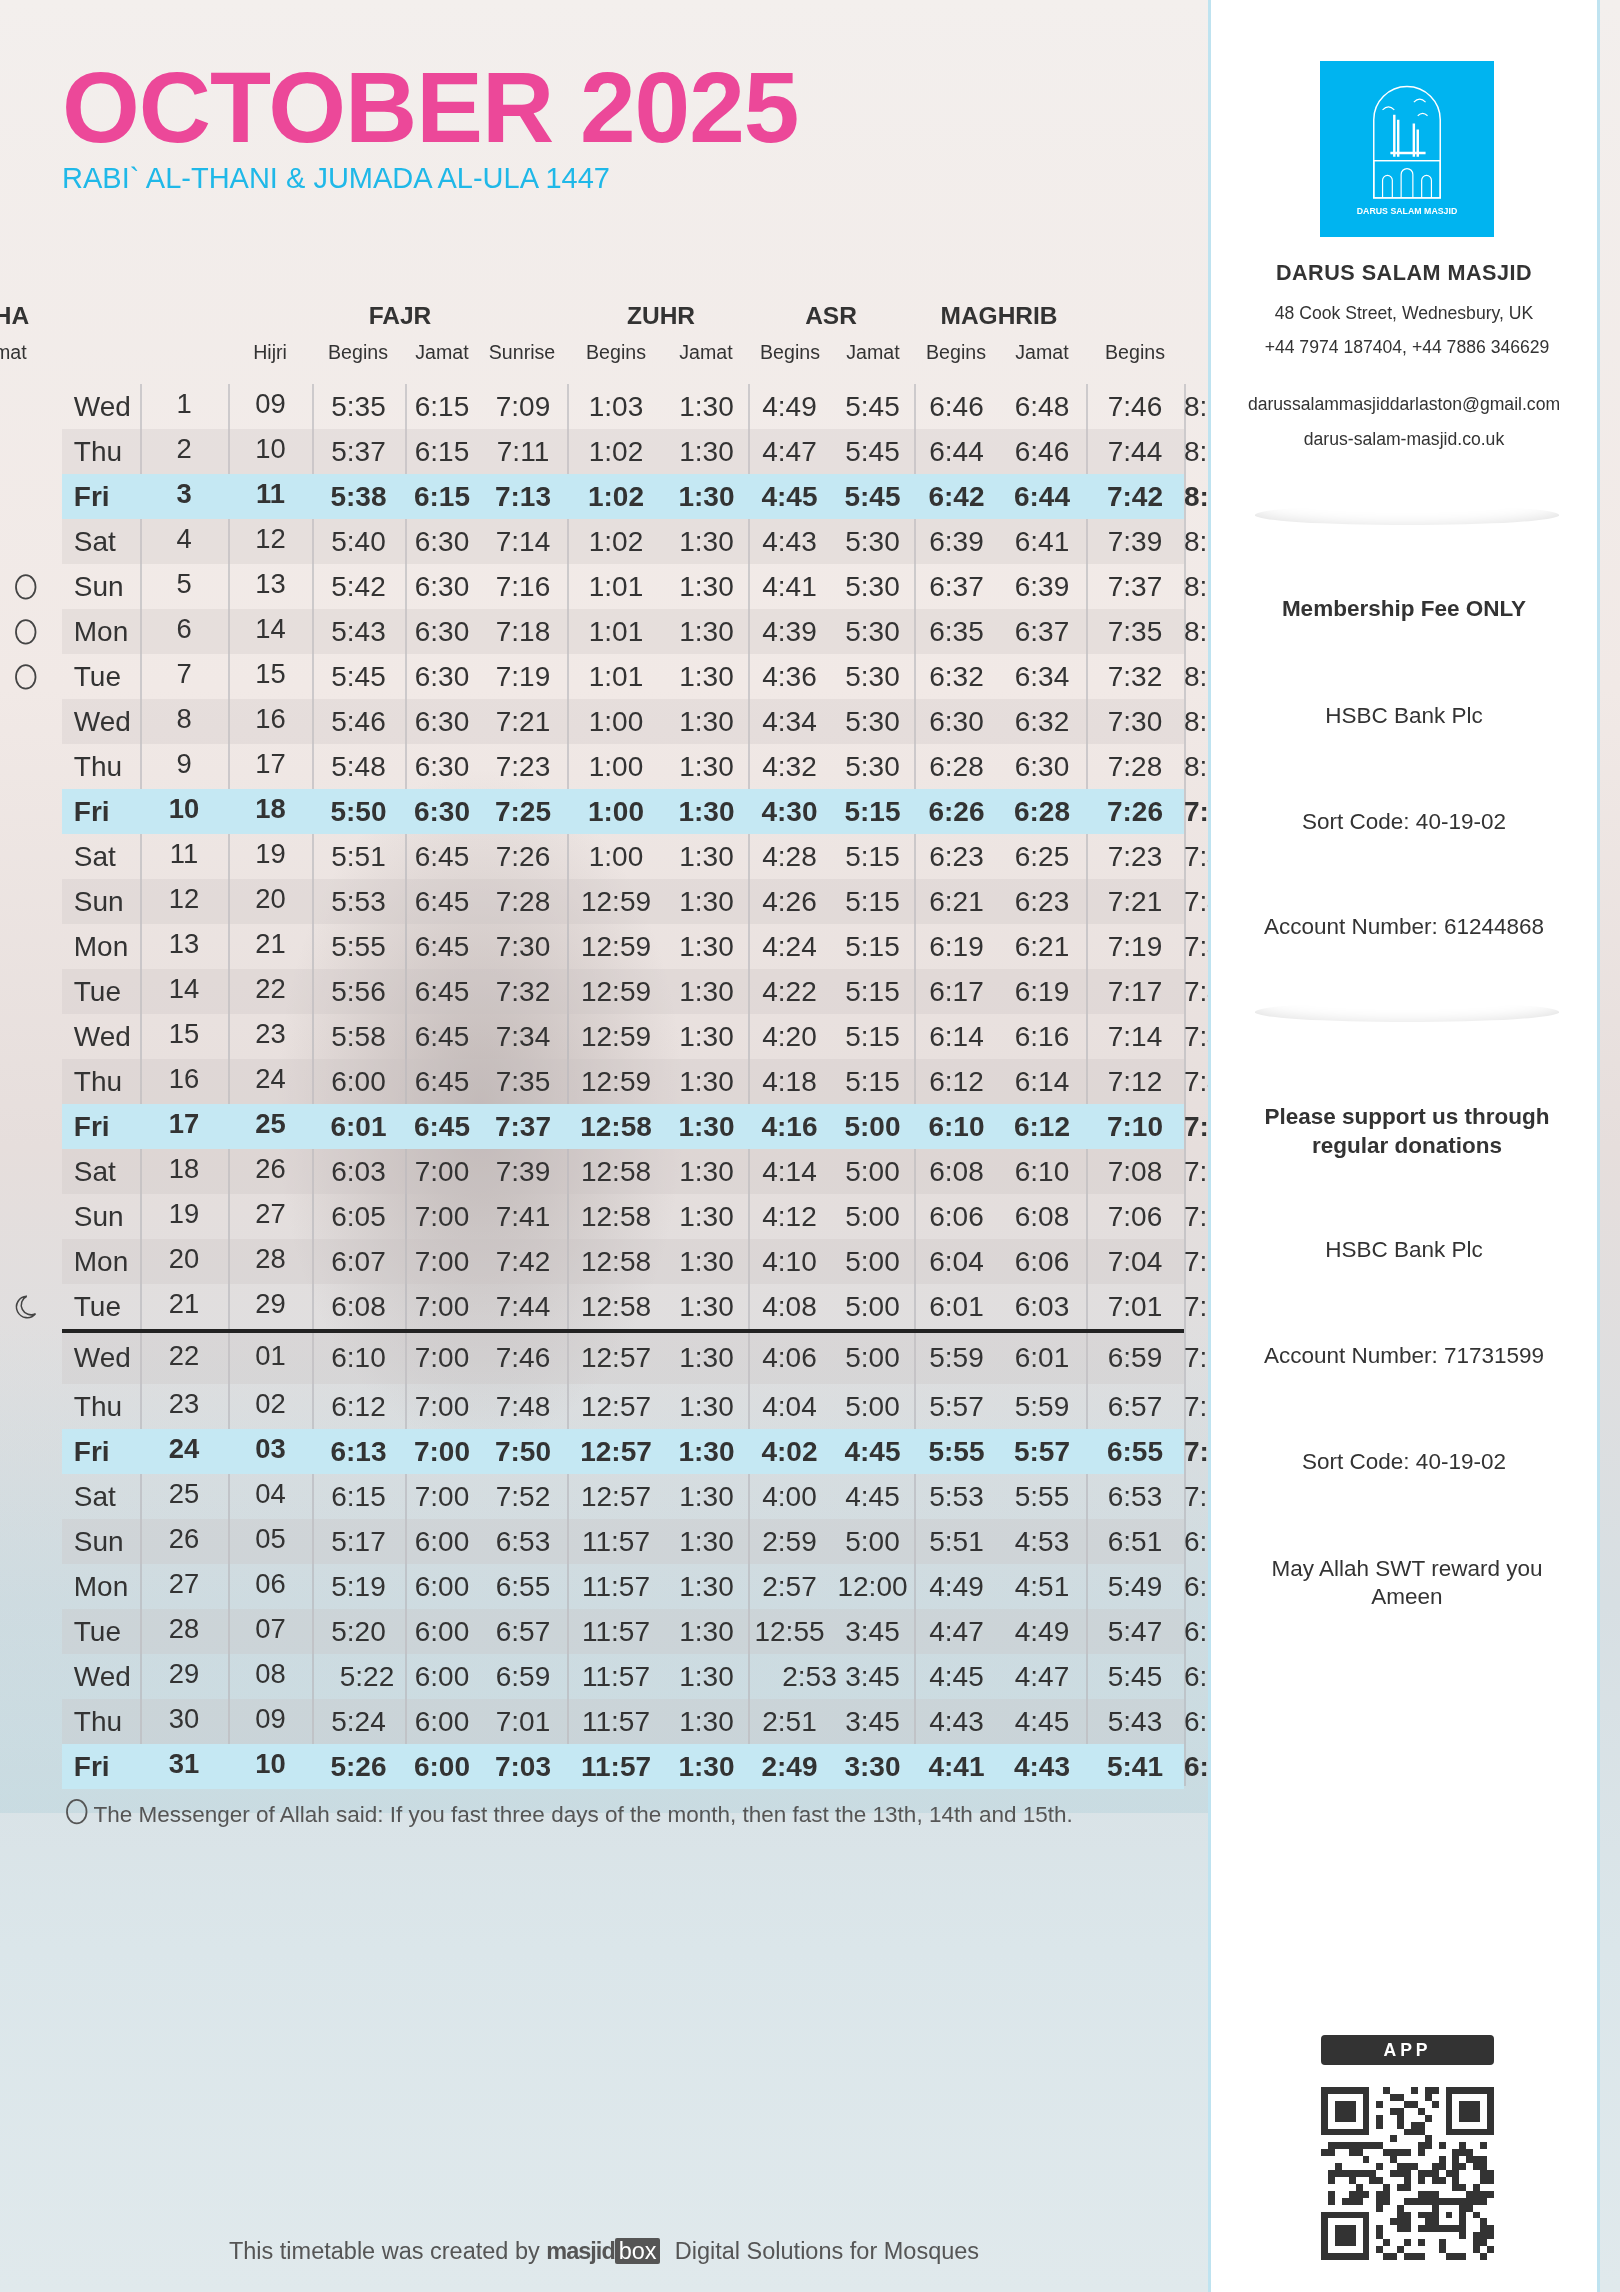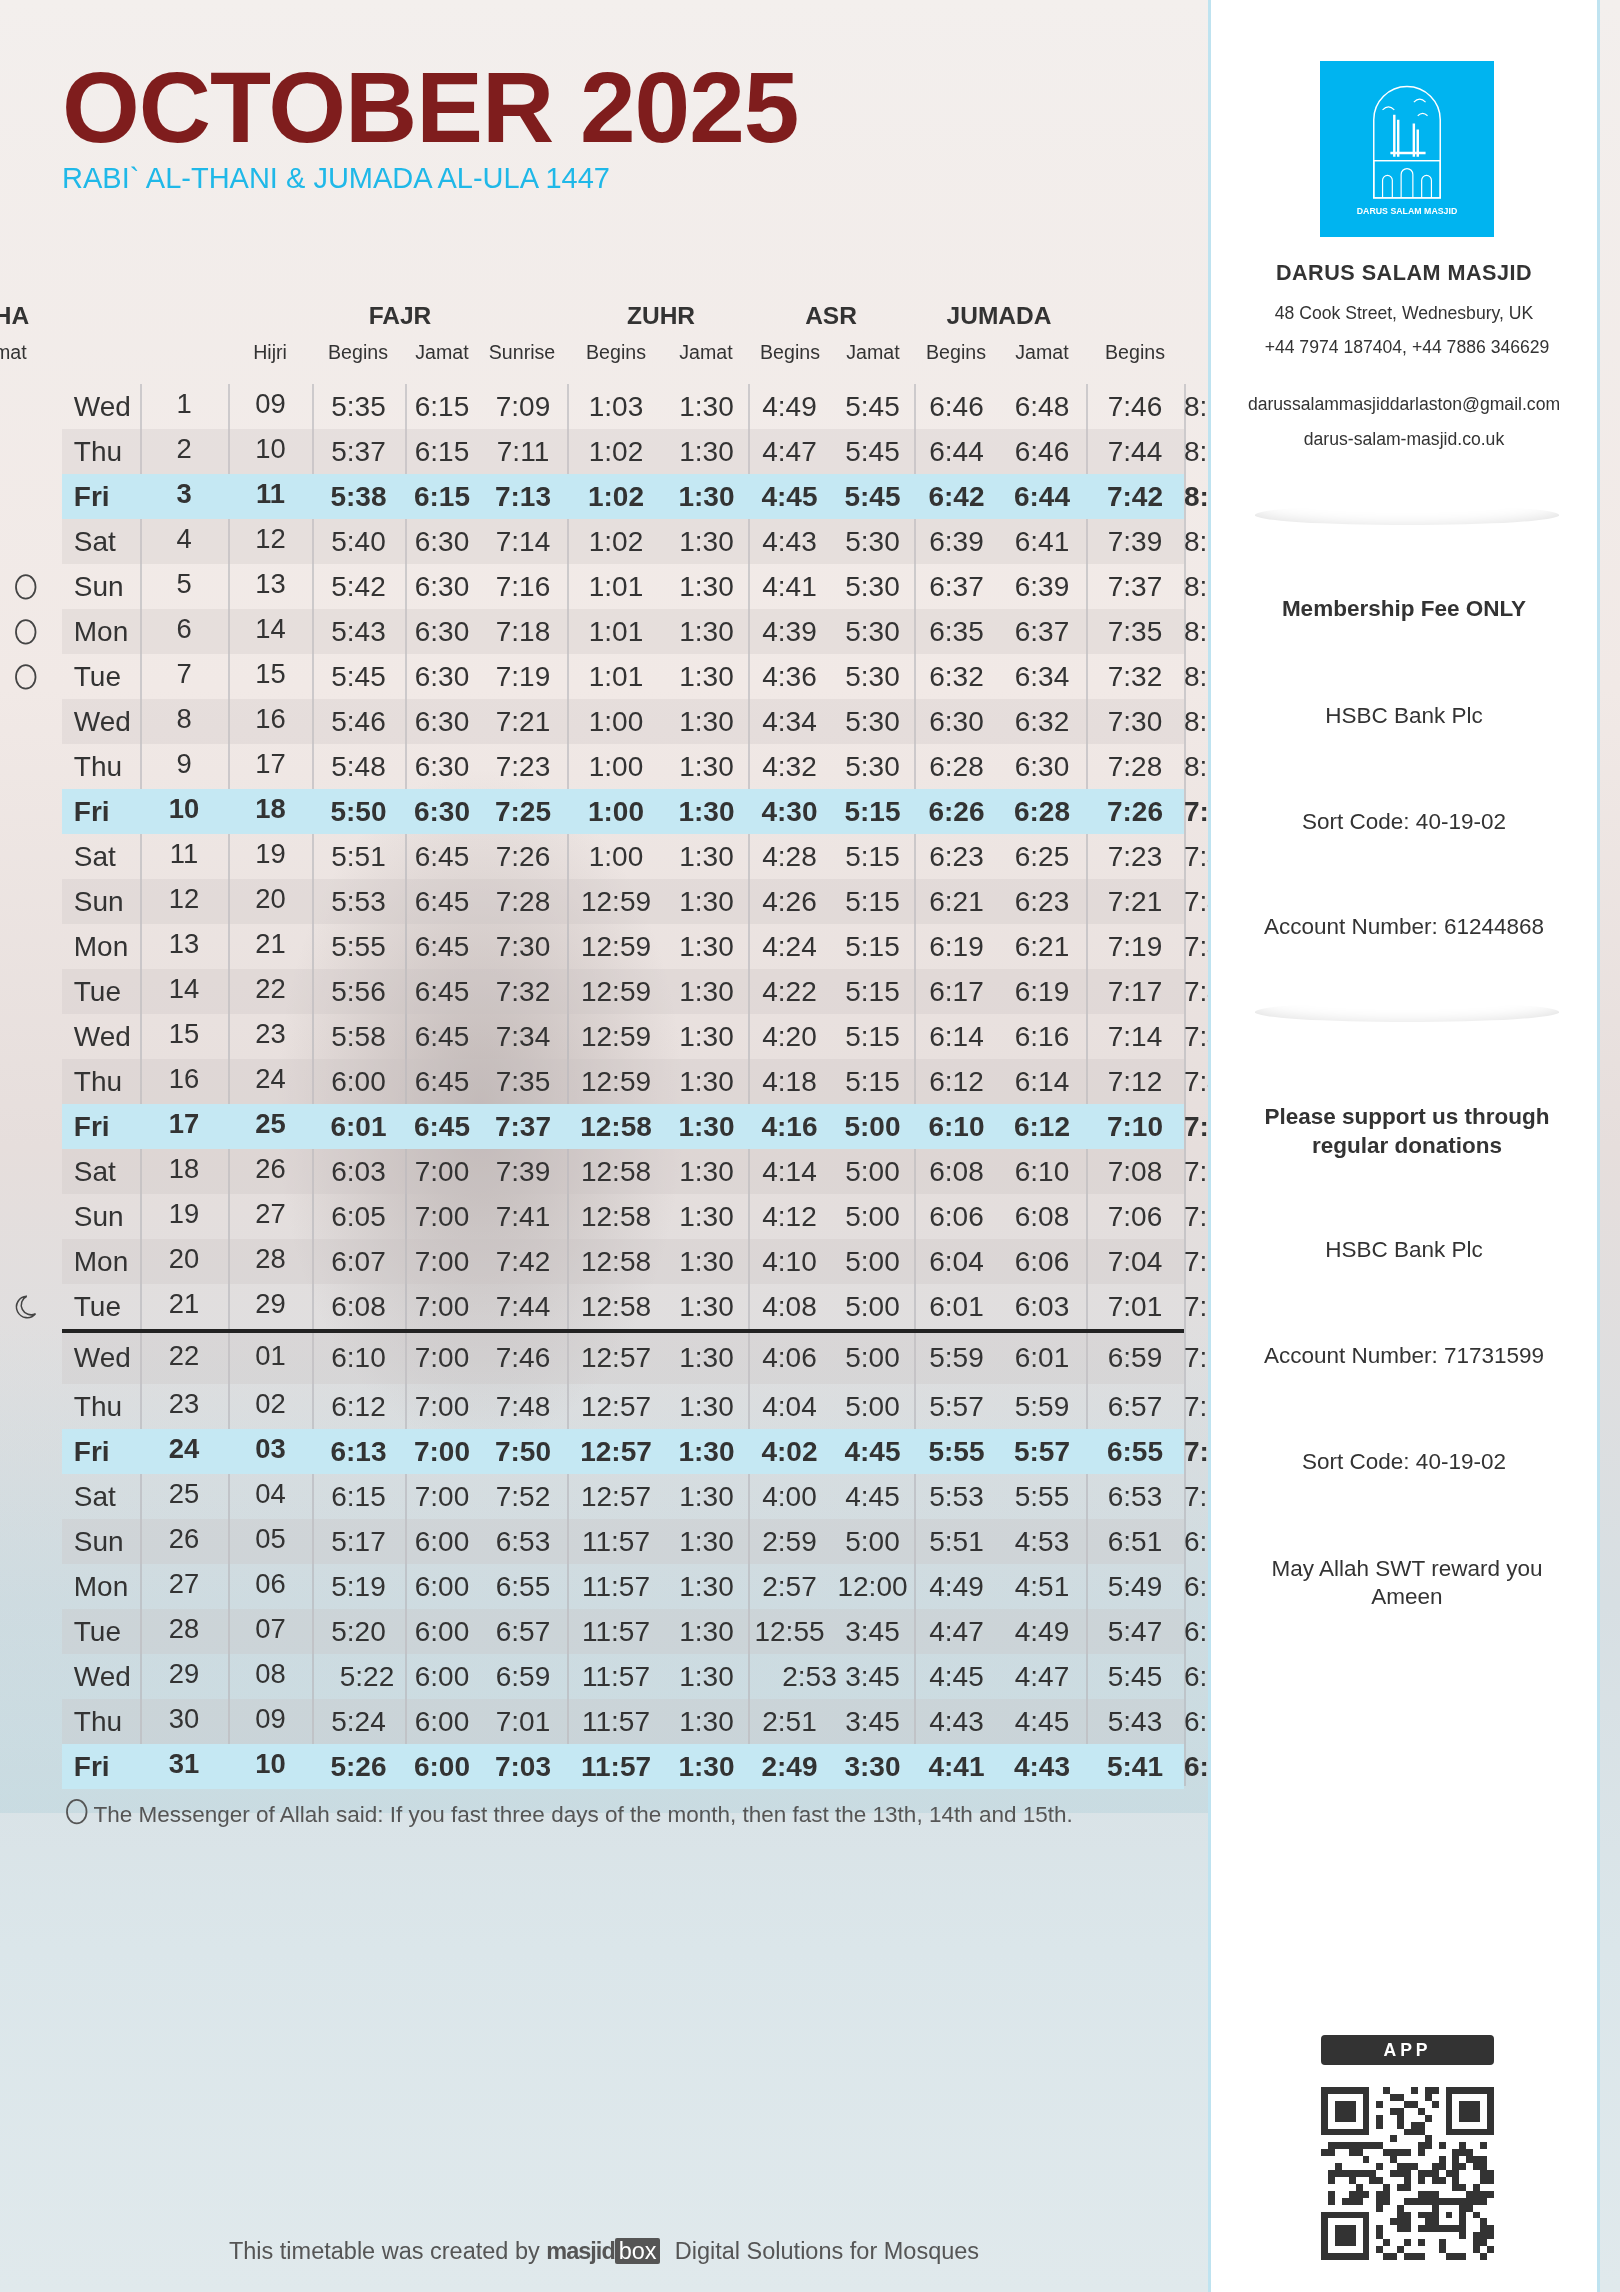--- a/index.html
+++ b/index.html
@@ -4,21 +4,21 @@
 <style>
   html,body{margin:0;padding:0;}
   body{width:1620px;height:2293px;position:relative;overflow:hidden;
     font-family:"Liberation Sans",sans-serif;color:#333;
     background:linear-gradient(180deg,#f3efed 0%,#f1e9e6 30%,#e6dedc 50%,#d7dfe3 70%,#dbe6ea 85%,#e0e9ec 100%);}
   .bg-shape1{position:absolute;left:274px;top:765px;width:412px;height:686px;border-radius:50%;
     background:radial-gradient(ellipse at center,rgba(120,110,110,0.35),rgba(140,130,130,0) 70%);}
   .bg-shape2{position:absolute;left:0;top:1323px;width:1208px;height:490px;
     background:linear-gradient(180deg,rgba(170,205,215,0.0),rgba(170,205,215,0.35));}
   .main{position:absolute;left:0;top:0;width:1208px;height:2293px;}
-  .title{position:absolute;left:62px;top:57px;font-size:100px;font-weight:bold;color:#7f1d1d;letter-spacing:-1px;line-height:1;}
+  .title{position:absolute;left:62px;top:57px;font-size:100px;font-weight:bold;color:#ec4899;letter-spacing:-1px;line-height:1;}
   .subtitle{position:absolute;left:62px;top:164px;font-size:29px;color:#1fb8e8;line-height:1;}
 
   .hdr-prayer{position:absolute;top:302px;font-size:24.5px;font-weight:bold;color:#333;text-align:center;transform:translateX(-50%);white-space:nowrap;}
   .hdr-sub{position:absolute;top:341px;font-size:19.6px;color:#333;text-align:center;transform:translateX(-50%);white-space:nowrap;}
 
   .table{position:absolute;left:62px;top:384px;width:1122px;}
   .row{position:relative;height:45px;display:flex;align-items:center;}
   .row.shade{background:rgba(200,195,195,0.28);}
   .row.fri{background:#c5e8f3;font-weight:bold;}
   .row.sep{border-top:4.9px solid #222;}
@@ -64,21 +64,21 @@
       <div class="hdr-sub" style="left: 706px;">Jamat</div>
       <div class="hdr-sub" style="left: 790px;">Begins</div>
       <div class="hdr-sub" style="left: 873px;">Jamat</div>
       <div class="hdr-sub" style="left: 956px;">Begins</div>
       <div class="hdr-sub" style="left: 1042px;">Jamat</div>
       <div class="hdr-sub" style="left: 1135px;">Begins</div>
       <div class="hdr-sub">Jamat</div>
       <div class="hdr-prayer" style="left: 400px;">FAJR</div>
       <div class="hdr-prayer" style="left: 661px;">ZUHR</div>
       <div class="hdr-prayer" style="left: 831px;">ASR</div>
-      <div class="hdr-prayer" style="left: 999px;">JUMADA</div>
+      <div class="hdr-prayer" style="left: 999px;">MAGHRIB</div>
       <div class="hdr-prayer">ISHA</div>
     </div>
   <div id="vlines">
       <div class="vline" style="left: 140px; height: 1402px;"></div>
       <div class="vline" style="left: 228px; height: 1402px;"></div>
       <div class="vline" style="left: 312px; height: 1402px;"></div>
       <div class="vline" style="left: 405px; height: 1402px;"></div>
       <div class="vline" style="left: 567px; height: 1402px;"></div>
       <div class="vline" style="left: 748px; height: 1402px;"></div>
       <div class="vline" style="left: 914px; height: 1402px;"></div>

